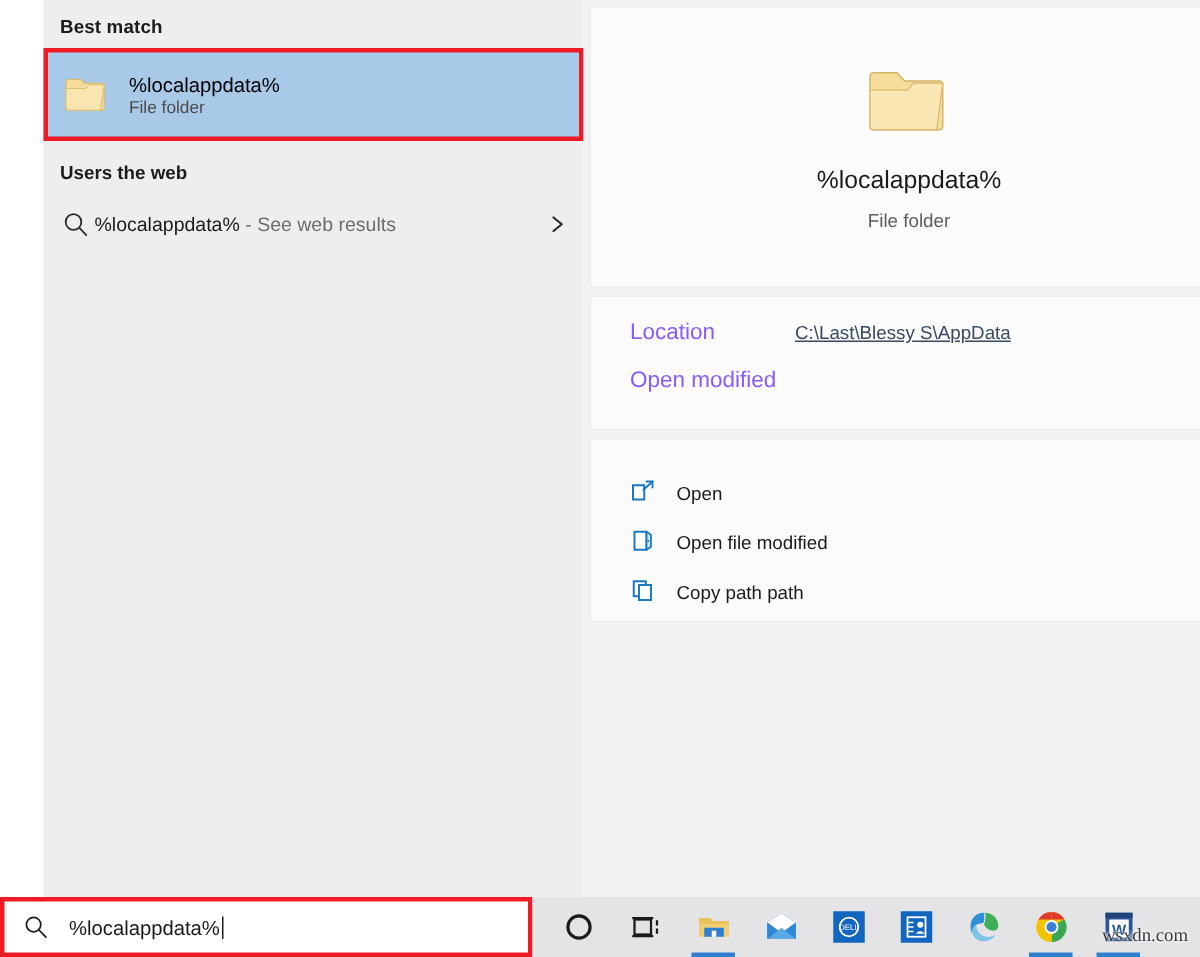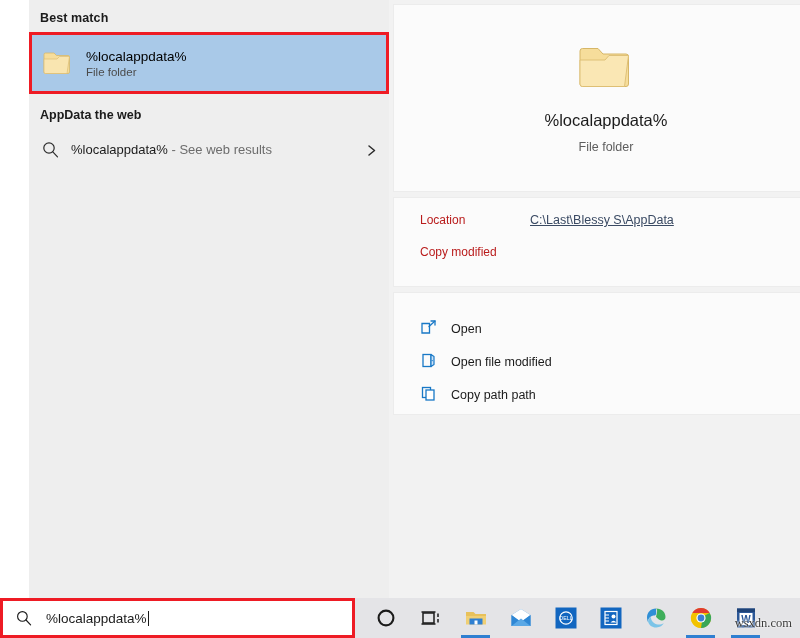--- a/index.html
+++ b/index.html
@@ -66,21 +66,21 @@
     font-weight: bold;
     color: #1b1b1b;
     padding: 14px 0 0 11px;
   }
   .web-row {
     display: flex;
     align-items: center;
     height: 38px;
     margin-top: 8px;
     padding: 0 11px 0 13px;
-    gap: 12px;
+    gap: 4px;
     cursor: default;
   }
   .search-glyph { width: 17px; height: 17px; flex: none; }
   .web-label { font-size: 13px; color: #1b1b1b; flex: 1; white-space: nowrap; }
   .web-label .muted { color: #6c6c6c; }
   .chevron { width: 13px; height: 13px; flex: none; }
 
   
   .right-panel {
     width: 440px;
@@ -119,22 +119,22 @@
     height: 90px;
     padding: 15px 0 0 26px;
   }
   .meta-row {
     display: flex;
     align-items: baseline;
     height: 32px;
   }
   .meta-key {
     width: 110px;
-    font-size: 12px;
-    color: #b91c1c;
+    font-size: 15px;
+    color: #8b5cf6;
     flex: none;
   }
   .meta-val {
     font-size: 12.5px;
     color: #3a4a63;
     text-decoration: underline;
     cursor: pointer;
   }
   .actions-card {
     margin-top: 5px;
@@ -251,21 +251,21 @@
               <path d="M1 9 H14 L16.5 6.5 H26.5 L24 23.5 H2.5 Q1 23.5 1 22 Z" fill="#f9e5b0" stroke="#dcbd72" stroke-width="0.7"></path>
             </svg>
           </span>
           <span class="result-text">
             <span class="result-title">%localappdata%</span>
             <span class="result-sub">File folder</span>
           </span>
         </div>
       </div>
 
-      <div class="web-section-header">AppData the web</div>
+      <div class="web-section-header">Users the web</div>
 
       <div class="web-row">
         <span class="search-glyph">
           <svg viewBox="0 0 17 17" width="17" height="17">
             <circle cx="7" cy="7" r="5.2" fill="none" stroke="#2b2b2b" stroke-width="1.2"></circle>
             <line x1="10.8" y1="10.8" x2="15.5" y2="15.8" stroke="#2b2b2b" stroke-width="1.2" stroke-linecap="round"></line>
           </svg>
         </span>
         <span class="web-label"><span>%localappdata%</span><span class="muted">&nbsp;</span><span class="muted">- See web results</span></span>
         <span class="chevron">
@@ -296,21 +296,21 @@
         <div class="preview-title">%localappdata%</div>
         <div class="preview-sub">File folder</div>
       </div>
 
       <div class="card meta-card">
         <div class="meta-row">
           <span class="meta-key">Location</span>
           <span class="meta-val">C:\Last\Blessy S\AppData</span>
         </div>
         <div class="meta-row">
-          <span class="meta-key">Copy modified</span>
+          <span class="meta-key">Open modified</span>
           <span class="meta-val" style="text-decoration:none"></span>
         </div>
       </div>
 
       <div class="card actions-card">
 
         <div class="action-row">
           <span class="action-icon">
             <svg viewBox="0 0 17 17" width="17" height="17">
               <path d="M2 4.5 H9.5 V14 H2 Z" fill="none" stroke="#1878c6" stroke-width="1.3"></path>

